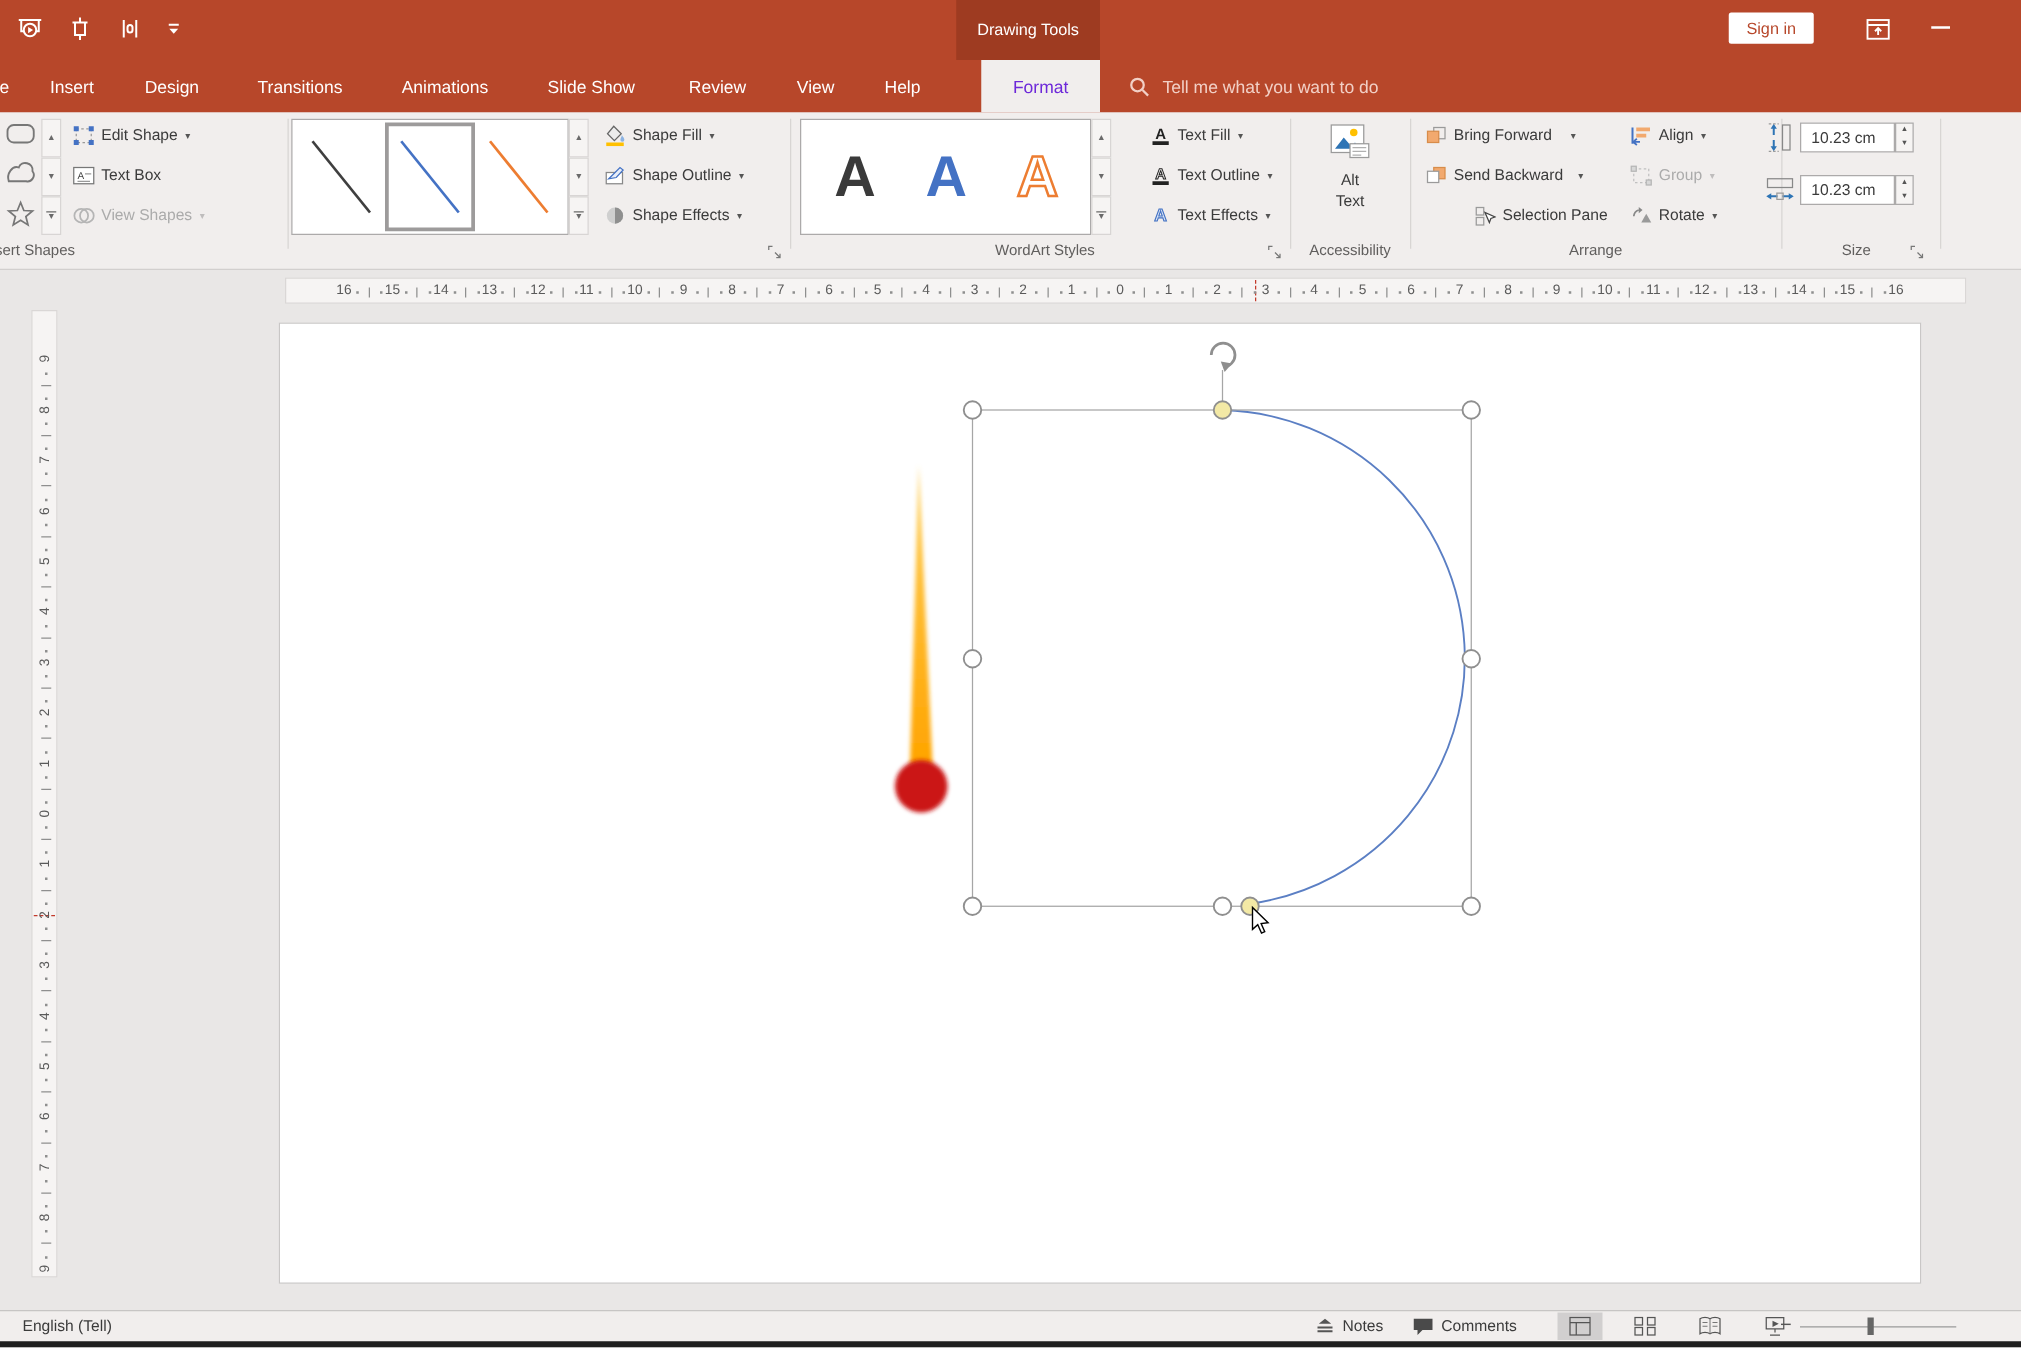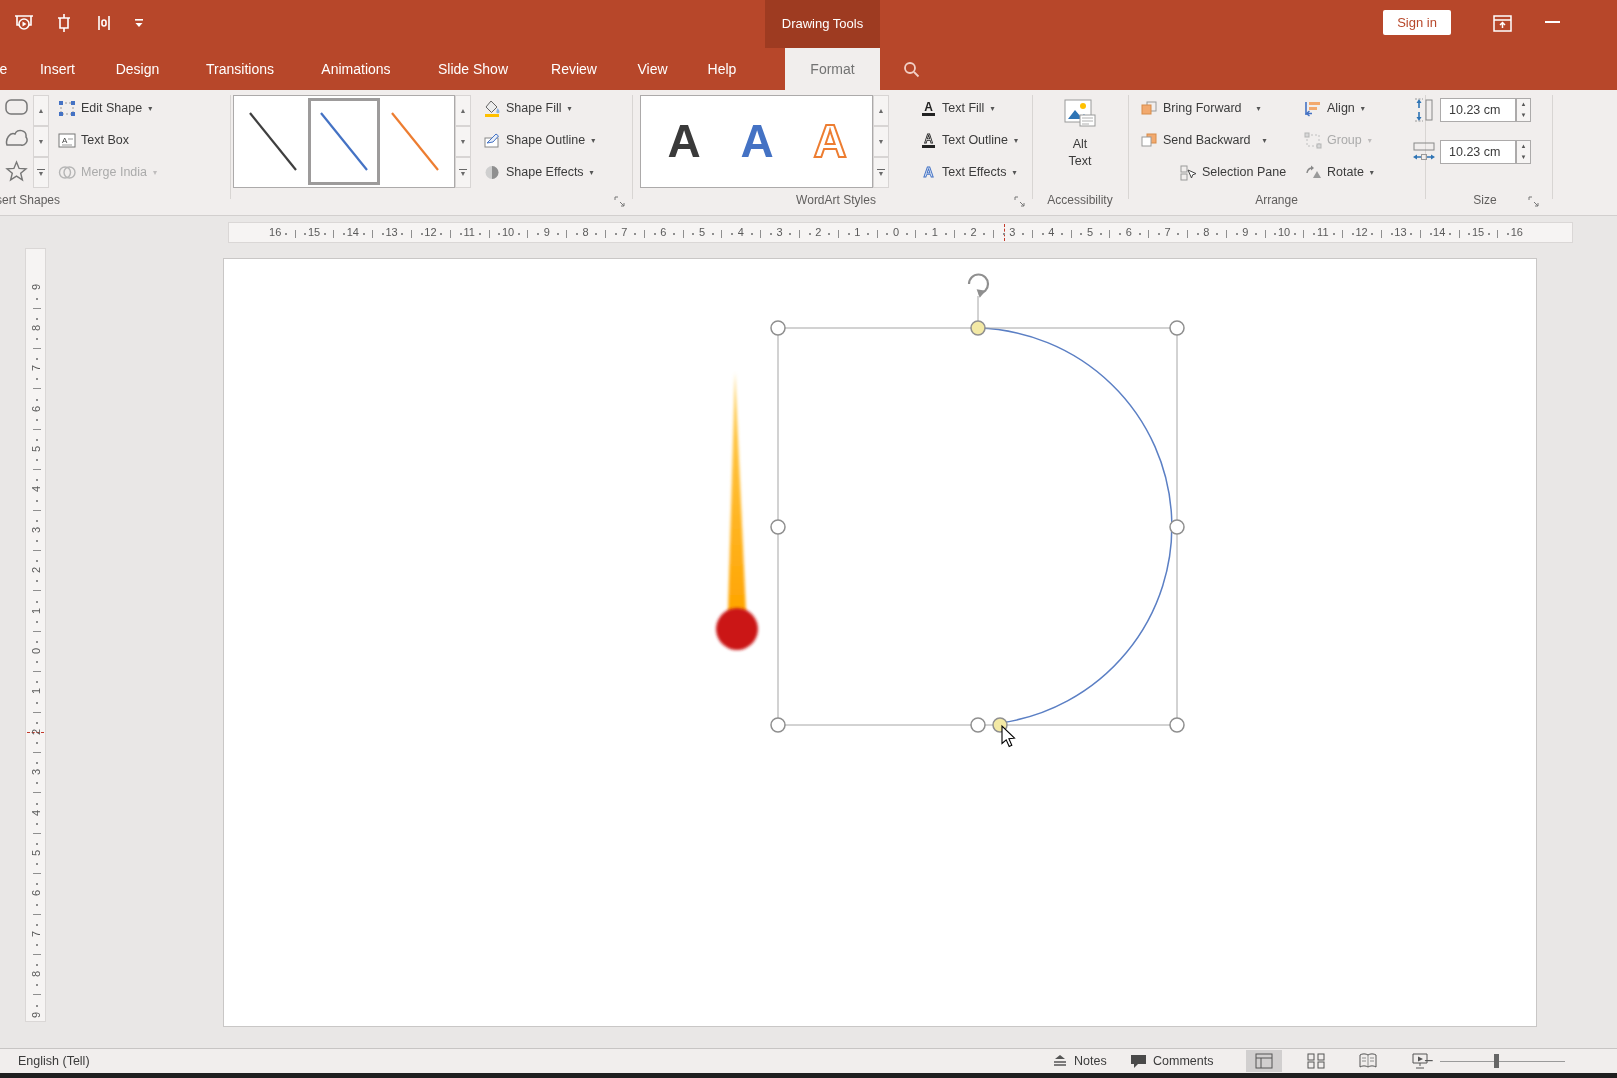--- a/index.html
+++ b/index.html
@@ -8,21 +8,21 @@
   .abs{position:absolute;}
   
   #chrome{left:0;top:0;width:1617px;height:90px;background:#B7472A;overflow:hidden;}
   .qat-ic{top:11px;width:24px;height:24px;color:#fff;}
   #title{left:250px;top:0;width:420px;height:46px;line-height:46px;text-align:center;
          color:#fff;font-size:15px;white-space:nowrap;}
   #ctx-tab{left:765px;top:0;width:115px;height:48px;background:#9E3B21;color:#fff;
            font-size:13px;text-align:center;line-height:48px;}
   .tab{top:48px;height:42px;line-height:42px;color:#fff;font-size:14px;text-align:center;cursor:default;}
   #tab-format{left:785px;top:48px;width:95px;height:42px;line-height:42px;background:#F1EEED;
-              color:#737373;font-size:14px;text-align:center;}
+              color:#6d28d9;font-size:14px;text-align:center;}
   #tab-partial{left:-30px;top:48px;width:70px;height:42px;line-height:42px;color:#fff;font-size:14px;}
   #search{left:930px;top:48px;height:42px;line-height:42px;color:#F2D0C6;font-size:14px;}
   #signin{left:1383px;top:10px;width:68px;height:25px;background:#fff;border-radius:2px;
           color:#B7472A;font-size:13px;text-align:center;line-height:25px;}
   
   #ribbon{left:0;top:90px;width:1617px;height:125px;background:#F1EEED;border-bottom:1px solid #D2CFCE;}
   .rbtn{position:absolute;display:flex;align-items:center;gap:5px;height:24px;
         font-size:12.5px;color:#3B3B3B;white-space:nowrap;}
   .rbtn .car{font-size:8px;color:#555;margin-left:1px;}
   .dis{color:#ABABAB !important;}
@@ -131,20 +131,21 @@
   <div id="tab-format" class="abs">Format</div>
 
   <div class="abs" style="left:903px;top:61px">
     <svg width="17" height="17" viewBox="0 0 17 17">
         <g fill="none" stroke="#F2D0C6" stroke-width="1.8">
       <circle cx="7" cy="7" r="5"></circle>
           <path d="M11 11l4.5 4.5"></path>
         </g>
       </svg>
   </div>
+  <div id="search" class="abs">Tell me what you want to do</div>
 </div>
 
 <div id="ribbon" class="abs">
 
   <div class="abs" style="left:4px;top:6px">
     <svg width="25" height="22" viewBox="0 0 25 22">
         <rect x="2" y="4" width="21" height="14" rx="5" fill="none" stroke="#777" stroke-width="1.5"></rect>
       </svg>
   </div>
   <div class="abs" style="left:4px;top:38px">
@@ -187,21 +188,21 @@
     </span>
     <span>Text Box</span>
   </div>
   <div class="rbtn dis" style="left:58px;top:70px">
     <span>
       <svg width="18" height="17" viewBox="0 0 18 17">
           <circle cx="7" cy="8.5" r="5.5" fill="none" stroke="#b5b5b5" stroke-width="1.4"></circle>
           <circle cx="11.5" cy="8.5" r="5.5" fill="none" stroke="#b5b5b5" stroke-width="1.4"></circle>
         </svg>
     </span>
-    <span>Merge India</span>
+    <span>View Shapes</span>
       <span class="car">▾</span>
   </div>
   <div class="grp-label" style="left:-14px;width:120px;text-align:left">Insert Shapes</div>
   <div class="sep" style="left:230px"></div>
 
   <div class="gal" style="left:233px;width:222px">
     <div class="gal-cell" style="left:6px">
       <svg width="66" height="81" viewBox="0 0 66 81">
           <line x1="10" y1="12" x2="56" y2="69" stroke-width="2.2" stroke="#3F3F3F"></line>
         </svg>

